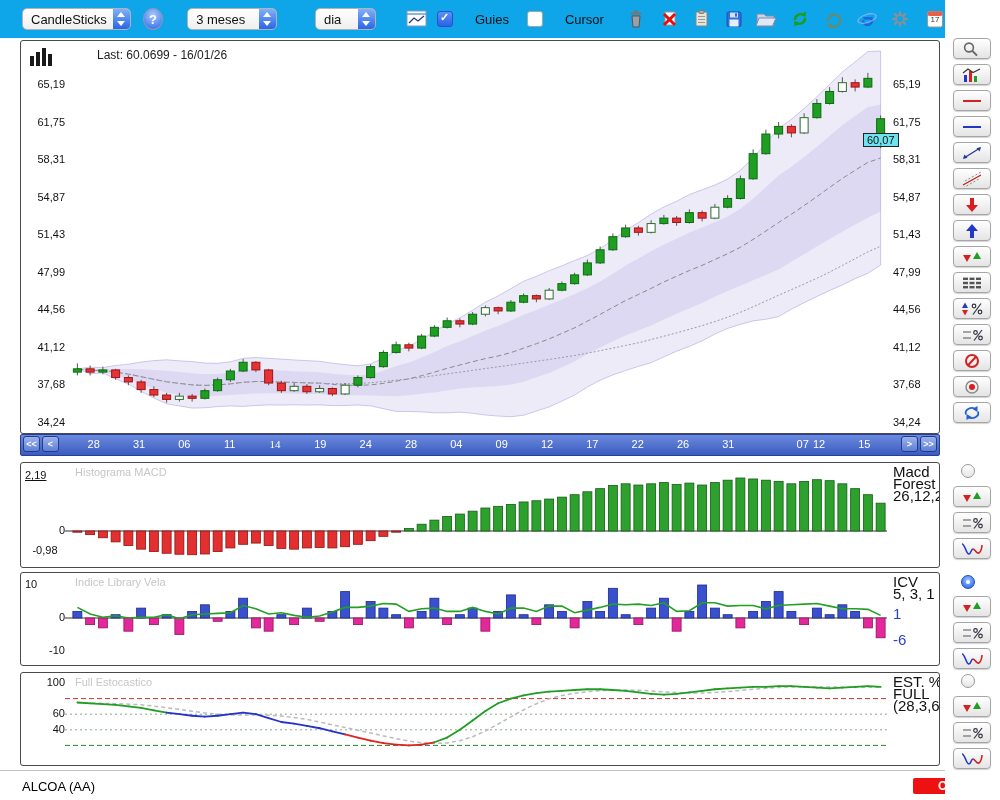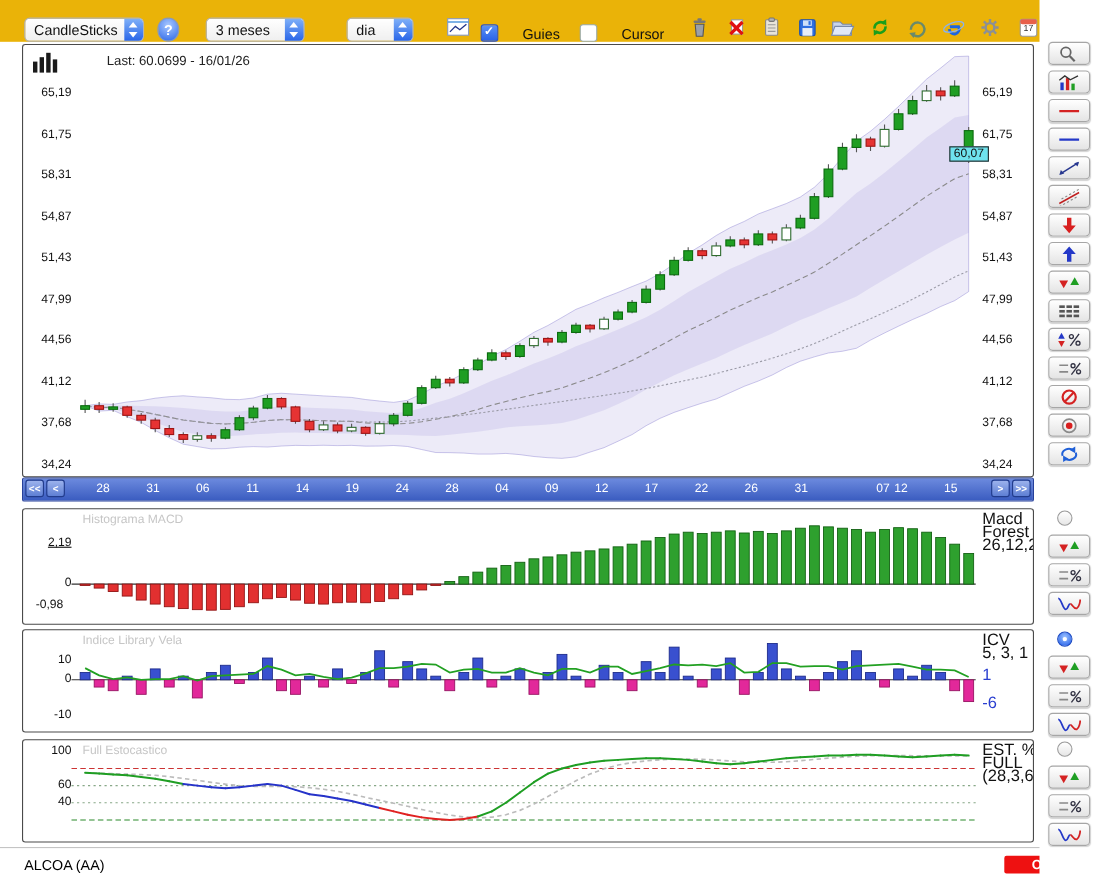--- a/index.html
+++ b/index.html
@@ -1,20 +1,20 @@
 <!DOCTYPE html>
 <html><head>
 <meta charset="utf-8">
 <style>
   html,body{margin:0;padding:0;}
   body{width:1000px;height:800px;position:relative;overflow:hidden;background:#fff;
        font-family:"Liberation Sans",sans-serif;color:#111;}
   
-  #toolbar{position:absolute;left:0;top:0;width:1000px;height:38px;background:#eab308;
-           display:flex;align-items:flex-end;}
+  #toolbar{position:absolute;left:0;top:0;width:1000px;height:38px;background:#0ea5e9;
+           display:flex;align-items:center;}
   .mac-select{display:inline-flex;align-items:center;height:22px;border:1px solid #b3b3b3;
               border-radius:5px;background:linear-gradient(#ffffff,#efefef);font-size:13px;
               padding-left:8px;box-sizing:border-box;cursor:default;}
   .mac-select .val{flex:1;white-space:nowrap;overflow:hidden;}
   .stepper{width:17px;height:20px;margin-left:6px;border-radius:0 4px 4px 0;
            background:linear-gradient(#7fb0f8,#2a66e8);position:relative;flex:none;}
   .stepper::before{content:"";position:absolute;left:4px;top:3px;border-left:4px solid transparent;
            border-right:4px solid transparent;border-bottom:5px solid #fff;}
   .stepper::after{content:"";position:absolute;left:4px;bottom:3px;border-left:4px solid transparent;
            border-right:4px solid transparent;border-top:5px solid #fff;}
@@ -361,21 +361,21 @@
 
 <div id="navbar">
   <button class="nav-btn" style="left:2px">&lt;&lt;</button>
   <button class="nav-btn" style="left:21px">&lt;</button>
   <button class="nav-btn" style="right:21px">&gt;</button>
   <button class="nav-btn" style="right:2px">&gt;&gt;</button>
 <span class="nav-date" style="left: 60.6667px;">28</span>
     <span class="nav-date" style="left: 106px;">31</span>
     <span class="nav-date" style="left: 151.333px;">06</span>
     <span class="nav-date" style="left: 196.667px;">11</span>
-    <span class="nav-date" style="left: 242px;">14</span>
+    <span class="nav-date" style="left: 242px; font-family: Liberation Serif, serif;">14</span>
     <span class="nav-date" style="left: 287.333px;">19</span>
     <span class="nav-date" style="left: 332.667px;">24</span>
     <span class="nav-date" style="left: 378px;">28</span>
     <span class="nav-date" style="left: 423.333px;">04</span>
     <span class="nav-date" style="left: 468.667px;">09</span>
     <span class="nav-date" style="left: 514px;">12</span>
     <span class="nav-date" style="left: 559.333px;">17</span>
     <span class="nav-date" style="left: 604.667px;">22</span>
     <span class="nav-date" style="left: 650px;">26</span>
     <span class="nav-date" style="left: 695.333px;">31</span>
@@ -451,21 +451,21 @@
       <rect x="816.875" y="20.810000000000002" width="9" height="47.19" fill="#2ea02e" stroke="#115f11" stroke-width="0.8"></rect>
       <rect x="829.625" y="25.65" width="9" height="42.35" fill="#2ea02e" stroke="#115f11" stroke-width="0.8"></rect>
       <rect x="842.375" y="31.700000000000003" width="9" height="36.3" fill="#2ea02e" stroke="#115f11" stroke-width="0.8"></rect>
       <rect x="855.125" y="40.17" width="9" height="27.83" fill="#2ea02e" stroke="#115f11" stroke-width="0.8"></rect>
     </svg>
   <div class="right-label" style="top:3px">
     <div>Macd</div>
     <div>Forest</div>
     <div>26,12,26</div>
   </div>
-<div class="ylabel" style="top: 24px; left: 4px; width: 40px; text-align: right; text-decoration: underline;">2,19</div>
+<div class="ylabel" style="top: 6px; left: 4px; width: 40px;  text-decoration: underline;">2,19</div>
     <div class="ylabel" style="top: 61px; left: 4px; width: 40px; text-align: right;">0</div>
     <div class="ylabel" style="top: 81px; left: 4px; width: 40px; text-align: center;">-0,98</div>
   </div>
 
 <div id="icv-panel" class="panel">
   <span class="panel-title">Indice Library Vela</span>
   <svg id="icv-svg" class="plot" width="918" height="92" viewBox="0 0 918 92">
       <line x1="44" y1="45" x2="866" y2="45" stroke="#333"></line>
       <rect x="51.875" y="38.4" width="9" height="6.600000000000001" fill="#3950cf" stroke="#1c2a8a" stroke-width="0.8"></rect>
       <rect x="64.625" y="45" width="9" height="6.600000000000001" fill="#e2289a" stroke="#951261" stroke-width="0.8"></rect>
@@ -532,21 +532,21 @@
       <rect x="842.375" y="45" width="9" height="9.899999999999999" fill="#e2289a" stroke="#951261" stroke-width="0.8"></rect>
       <rect x="855.125" y="45" width="9" height="19.799999999999997" fill="#e2289a" stroke="#951261" stroke-width="0.8"></rect>
       <path d="M56.4,34.4L69.1,41.0L81.9,44.3L94.6,42.7L107.4,45.0L120.1,44.3L132.9,44.3L145.6,41.7L158.4,45.7L171.1,41.7L183.9,41.0L196.6,40.4L209.4,39.7L222.1,32.5L234.9,35.8L247.6,41.0L260.4,39.7L273.1,42.4L285.9,44.3L298.6,43.0L311.4,39.1L324.1,34.4L336.9,34.4L349.6,33.1L362.4,30.5L375.1,31.1L387.9,38.4L400.6,35.8L413.4,35.1L426.1,38.4L438.9,38.4L451.6,34.4L464.4,38.4L477.1,41.0L489.9,35.1L502.6,35.1L515.4,38.4L528.1,33.1L540.9,33.1L553.6,39.7L566.4,37.1L579.1,34.4L591.9,31.1L604.6,31.8L617.4,31.1L630.1,32.5L642.9,29.8L655.6,38.4L668.4,37.7L681.1,29.8L693.9,29.8L706.6,33.1L719.4,32.5L732.1,32.5L744.9,35.8L757.6,32.5L770.4,31.8L783.1,31.1L795.9,30.5L808.6,33.1L821.4,35.8L834.1,35.8L846.9,36.4L859.6,42.4" fill="none" stroke="#22a022" stroke-width="1.6"></path>
     </svg>
   <div class="right-label" style="top:3px">
     <div>ICV</div>
     <div>5, 3, 1</div>
   </div>
   <div id="icv-val-high" class="right-label icv-val" style="top: 34.7px;">1</div>
   <div id="icv-val-low" class="right-label icv-val" style="top: 60.8px;">-6</div>
-<div class="ylabel" style="top: 21px; left: 4px; width: 40px; text-align: right;">10</div>
+<div class="ylabel" style="top: 5px; left: 4px; width: 40px; ">10</div>
     <div class="ylabel" style="top: 38px; left: 4px; width: 40px; text-align: right;">0</div>
     <div class="ylabel" style="top: 71px; left: 4px; width: 40px; text-align: right;">-10</div>
   </div>
 
 <div id="stoch-panel" class="panel">
   <span class="panel-title">Full Estocastico</span>
   <svg id="stoch-svg" class="plot" width="918" height="92" viewBox="0 0 918 92">
       <line x1="44" y1="25.6" x2="866" y2="25.6" stroke="#cc3333" stroke-dasharray="5 3"></line>
       <line x1="44" y1="72.4" x2="866" y2="72.4" stroke="#2a8a2a" stroke-dasharray="5 3"></line>
       <line x1="44" y1="41.2" x2="866" y2="41.2" stroke="#88a888" stroke-dasharray="2 3"></line>

